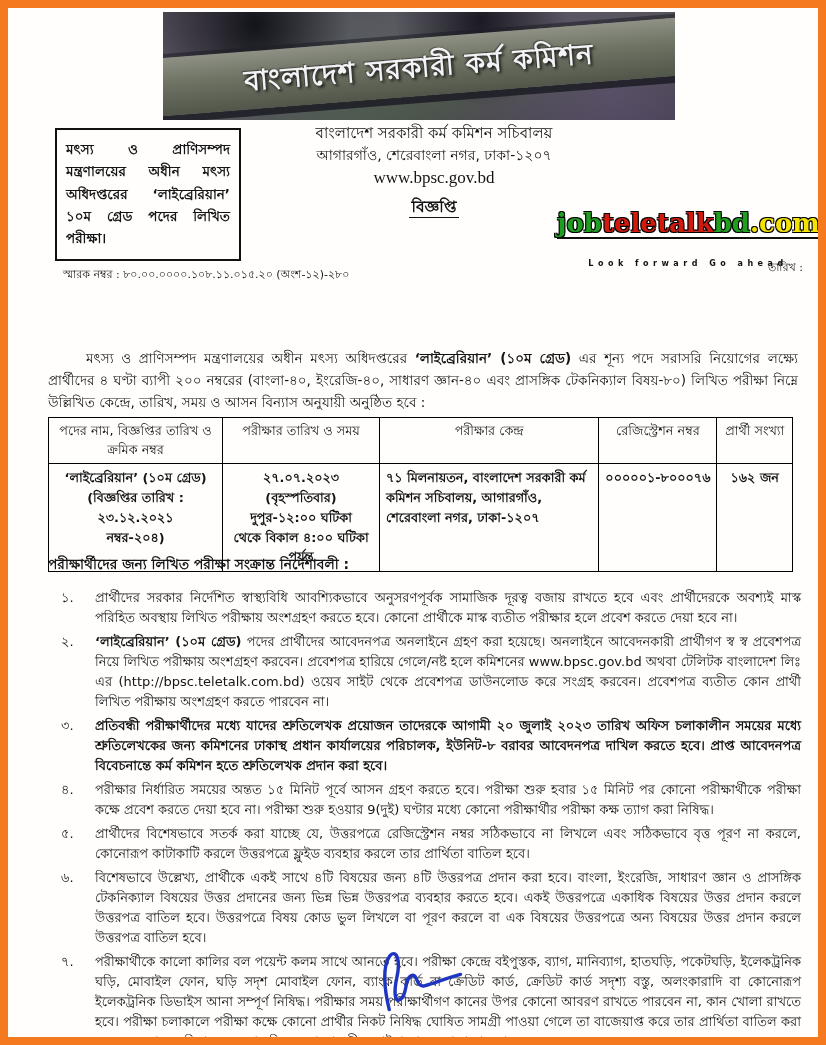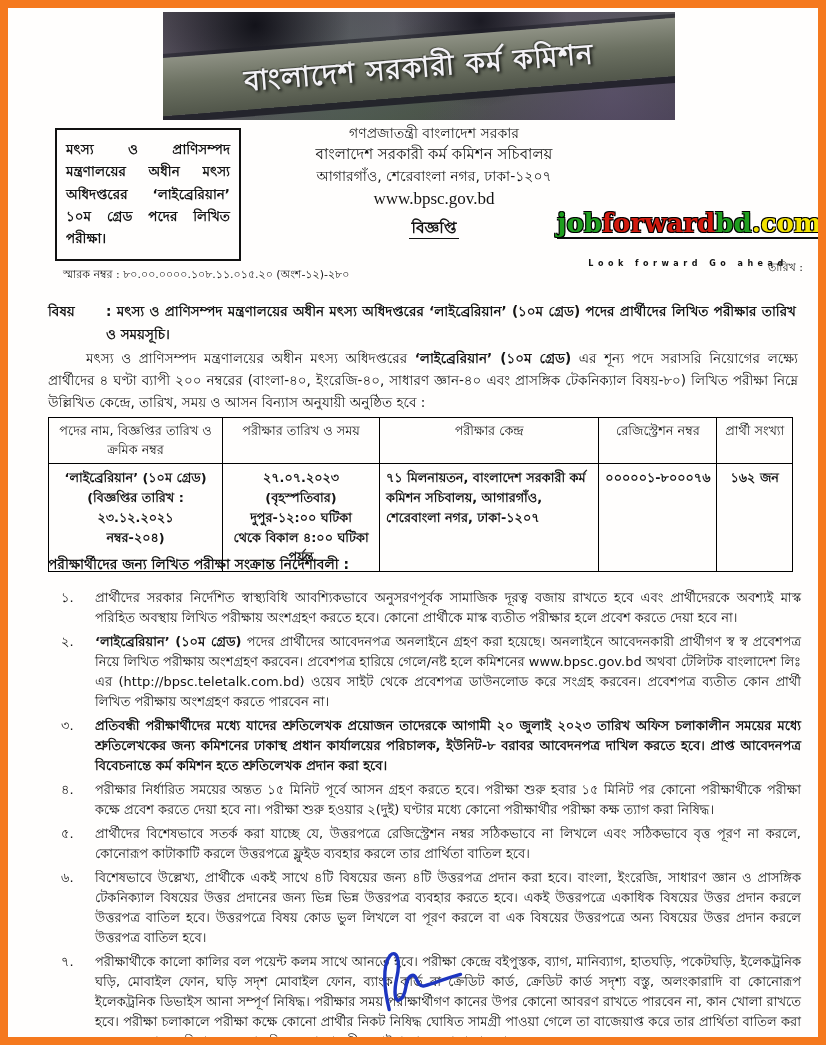--- a/index.html
+++ b/index.html
@@ -93,43 +93,38 @@
 <div class="page">
 
   <div class="banner">
     <div class="banner-band"></div>
     <div class="banner-text">বাংলাদেশ সরকারী কর্ম কমিশন</div>
   </div>
 
   <div class="side-box">মৎস্য ও প্রাণিসম্পদ মন্ত্রণালয়ের অধীন মৎস্য অধিদপ্তরের ‘লাইব্রেরিয়ান’ ১০ম গ্রেড পদের লিখিত পরীক্ষা।</div>
 
   <div class="letterhead">
-    <div class="lh-govt">গণপ্রজাতন্ত্রী বাংলাদেশ সরকার</div>
     <div class="lh-org">বাংলাদেশ সরকারী কর্ম কমিশন সচিবালয়</div>
     <div class="lh-addr">আগারগাঁও, শেরেবাংলা নগর, ঢাকা-১২০৭</div>
     <div class="lh-web">www.bpsc.gov.bd</div>
     <div><span class="lh-notice">বিজ্ঞপ্তি</span></div>
   </div>
 
   <div class="logo">
-    <span class="logo-word"><span class="lg-green">job</span><span class="lg-red">forward</span><span class="lg-green">bd</span><span class="lg-yellow">.com</span></span>
+    <span class="logo-word"><span class="lg-green">job</span><span class="lg-red">teletalk</span><span class="lg-green">bd</span><span class="lg-yellow">.com</span></span>
     <div class="logo-tag">Look forward Go ahead</div>
   </div>
 
   <div class="memo-row">
     <div class="memo-no">স্মারক নম্বর : ৮০.০০.০০০০.১০৮.১১.০১৫.২০ (অংশ-১২)-২৮০</div>
     <div class="date-wrap">
       <span class="date-label">তারিখ :</span>
     </div>
   </div>
 
-  <div class="subject">
-    <div class="subject-label">বিষয়</div>
-    <div class="subject-text">: মৎস্য ও প্রাণিসম্পদ মন্ত্রণালয়ের অধীন মৎস্য অধিদপ্তরের ‘লাইব্রেরিয়ান’ (১০ম গ্রেড) পদের প্রার্থীদের লিখিত পরীক্ষার তারিখ ও সময়সূচি।</div>
-  </div>
 
   <div class="intro"><span>মৎস্য ও প্রাণিসম্পদ মন্ত্রণালয়ের অধীন মৎস্য অধিদপ্তরের </span><span style="font-weight: bold;">‘লাইব্রেরিয়ান’ (১০ম গ্রেড)</span><span> এর শূন্য পদে সরাসরি নিয়োগের লক্ষ্যে প্রার্থীদের ৪ ঘণ্টা ব্যাপী ২০০ নম্বরের (বাংলা-৪০, ইংরেজি-৪০, সাধারণ জ্ঞান-৪০ এবং প্রাসঙ্গিক টেকনিক্যাল বিষয়-৮০) লিখিত পরীক্ষা নিম্নে উল্লিখিত কেন্দ্রে, তারিখ, সময় ও আসন বিন্যাস অনুযায়ী অনুষ্ঠিত হবে :</span></div>
 
   <table class="exam-table">
     <tbody>
         <tr>
       <th class="col1">পদের নাম, বিজ্ঞপ্তির তারিখ ও
 ক্রমিক নম্বর</th>
       <th class="col2">পরীক্ষার তারিখ ও সময়</th>
       <th class="col3">পরীক্ষার কেন্দ্র</th>
@@ -162,21 +157,21 @@
     <div class="inst-item">
       <div class="inst-no">২.</div>
       <div class="inst-text"><span style="font-weight: bold;">‘লাইব্রেরিয়ান’ (১০ম গ্রেড)</span><span> পদের প্রার্থীদের আবেদনপত্র অনলাইনে গ্রহণ করা হয়েছে। অনলাইনে আবেদনকারী প্রার্থীগণ স্ব স্ব প্রবেশপত্র নিয়ে লিখিত পরীক্ষায় অংশগ্রহণ করবেন। প্রবেশপত্র হারিয়ে গেলে/নষ্ট হলে কমিশনের www.bpsc.gov.bd অথবা টেলিটক বাংলাদেশ লিঃ এর (http://bpsc.teletalk.com.bd) ওয়েব সাইট থেকে প্রবেশপত্র ডাউনলোড করে সংগ্রহ করবেন। প্রবেশপত্র ব্যতীত কোন প্রার্থী লিখিত পরীক্ষায় অংশগ্রহণ করতে পারবেন না।</span></div>
     </div>
     <div class="inst-item">
       <div class="inst-no">৩.</div>
       <div class="inst-text"><span style="font-weight: bold;">প্রতিবন্ধী পরীক্ষার্থীদের মধ্যে যাদের শ্রুতিলেখক প্রয়োজন তাদেরকে আগামী ২০ জুলাই ২০২৩ তারিখ অফিস চলাকালীন সময়ের মধ্যে শ্রুতিলেখকের জন্য কমিশনের ঢাকাস্থ প্রধান কার্যালয়ের পরিচালক, ইউনিট-৮ বরাবর আবেদনপত্র দাখিল করতে হবে। প্রাপ্ত আবেদনপত্র বিবেচনান্তে কর্ম কমিশন হতে শ্রুতিলেখক প্রদান করা হবে।</span></div>
     </div>
     <div class="inst-item">
       <div class="inst-no">৪.</div>
-      <div class="inst-text"><span>পরীক্ষার নির্ধারিত সময়ের অন্তত ১৫ মিনিট পূর্বে আসন গ্রহণ করতে হবে। পরীক্ষা শুরু হবার ১৫ মিনিট পর কোনো পরীক্ষার্থীকে পরীক্ষা কক্ষে প্রবেশ করতে দেয়া হবে না। পরীক্ষা শুরু হওয়ার ২(দুই) ঘণ্টার মধ্যে কোনো পরীক্ষার্থীর পরীক্ষা কক্ষ ত্যাগ করা নিষিদ্ধ।</span></div>
+      <div class="inst-text"><span>পরীক্ষার নির্ধারিত সময়ের অন্তত ১৫ মিনিট পূর্বে আসন গ্রহণ করতে হবে। পরীক্ষা শুরু হবার ১৫ মিনিট পর কোনো পরীক্ষার্থীকে পরীক্ষা কক্ষে প্রবেশ করতে দেয়া হবে না। পরীক্ষা শুরু হওয়ার 9(দুই) ঘণ্টার মধ্যে কোনো পরীক্ষার্থীর পরীক্ষা কক্ষ ত্যাগ করা নিষিদ্ধ।</span></div>
     </div>
     <div class="inst-item">
       <div class="inst-no">৫.</div>
       <div class="inst-text"><span>প্রার্থীদের বিশেষভাবে সতর্ক করা যাচ্ছে যে, উত্তরপত্রে রেজিস্ট্রেশন নম্বর সঠিকভাবে না লিখলে এবং সঠিকভাবে বৃত্ত পূরণ না করলে, কোনোরূপ কাটাকাটি করলে উত্তরপত্রে ফ্লুইড ব্যবহার করলে তার প্রার্থিতা বাতিল হবে।</span></div>
     </div>
     <div class="inst-item">
       <div class="inst-no">৬.</div>
       <div class="inst-text"><span>বিশেষভাবে উল্লেখ্য, প্রার্থীকে একই সাথে ৪টি বিষয়ের জন্য ৪টি উত্তরপত্র প্রদান করা হবে। বাংলা, ইংরেজি, সাধারণ জ্ঞান ও প্রাসঙ্গিক টেকনিক্যাল বিষয়ের উত্তর প্রদানের জন্য ভিন্ন ভিন্ন উত্তরপত্র ব্যবহার করতে হবে। একই উত্তরপত্রে একাধিক বিষয়ের উত্তর প্রদান করলে উত্তরপত্র বাতিল হবে। উত্তরপত্রে বিষয় কোড ভুল লিখলে বা পূরণ করলে বা এক বিষয়ের উত্তরপত্রে অন্য বিষয়ের উত্তর প্রদান করলে উত্তরপত্র বাতিল হবে।</span></div>
     </div>
     <div class="inst-item">

